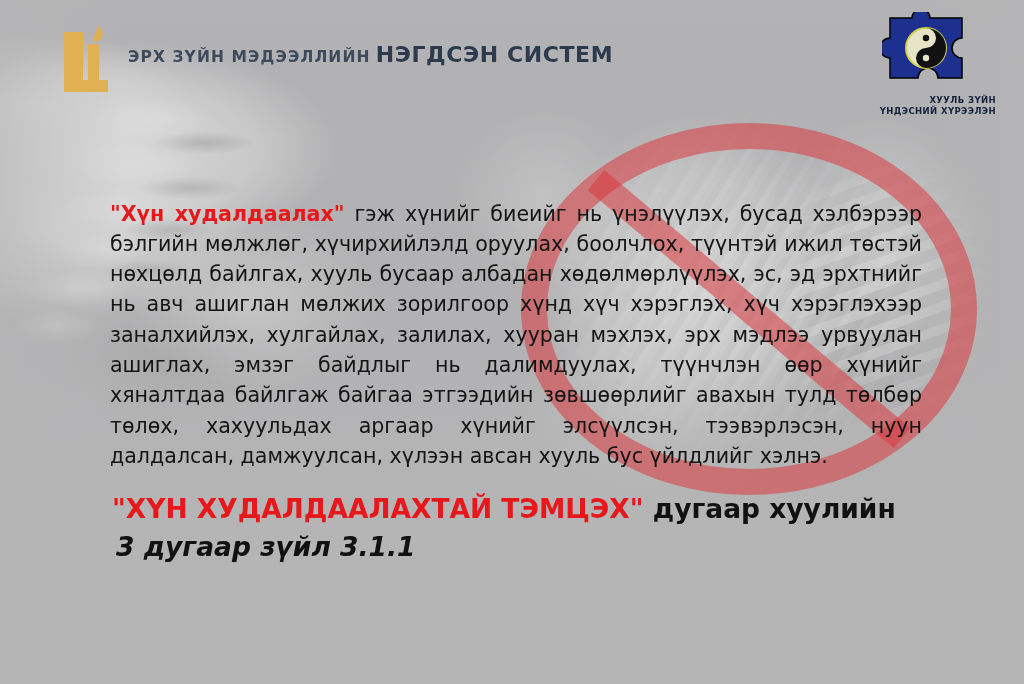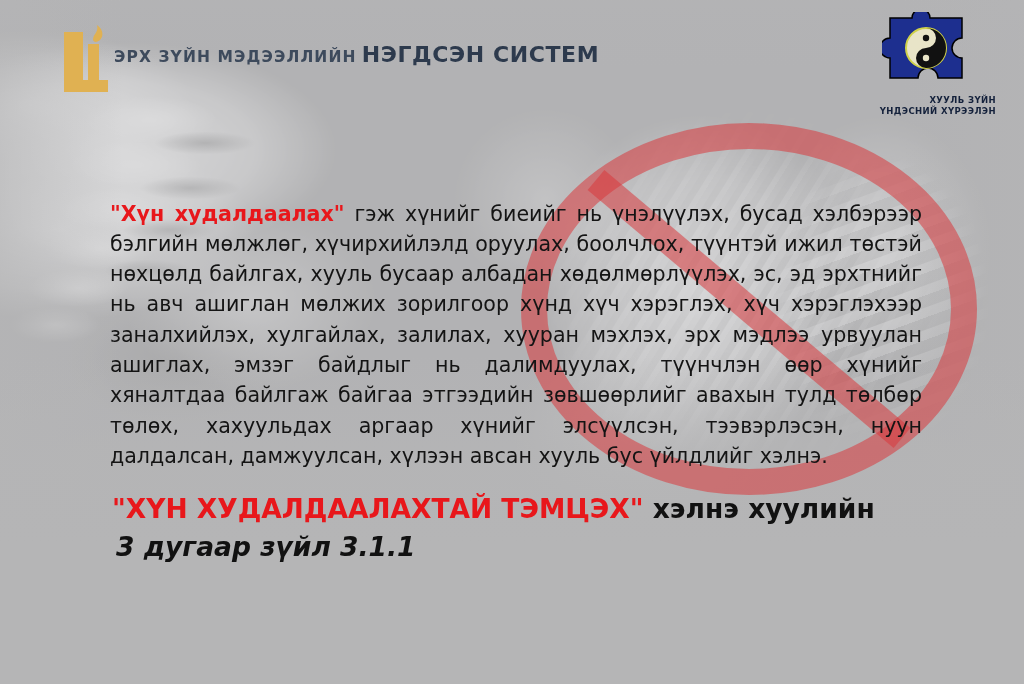--- a/index.html
+++ b/index.html
@@ -79,21 +79,21 @@
       linear-gradient(to bottom, rgba(181,181,182,.35) 0%, rgba(181,181,182,0) 10%);
   }
   
   .bg-veil{background:rgba(176,176,177,.45);}
 
   
   .prohibition{position:absolute;left:508px;top:118px;width:482px;height:382px;pointer-events:none;}
   .prohibition svg{width:100%;height:100%;display:block;}
 
   
-  .logo-left{position:absolute;left:58px;top:14px;display:flex;align-items:center;gap:0;}
+  .logo-left{position:absolute;left:58px;top:14px;display:flex;align-items:center;gap:14px;}
   .logo-mark{width:56px;height:82px;display:block;}
   .logo-words{line-height:1.12;}
   .logo-line1{
     font-size:15.5px;font-weight:700;letter-spacing:1.1px;color:#3d4a5c;white-space:nowrap;
   }
   .logo-line2{
     font-size:22px;font-weight:700;letter-spacing:.6px;color:#2d3a4d;white-space:nowrap;margin-top:2px;
   }
 
   .logo-right{position:absolute;right:28px;top:12px;width:140px;text-align:right;}
@@ -171,17 +171,17 @@
     </span>
     <div class="logo-right-cap">
       <span>ХУУЛЬ ЗҮЙН</span><br>
       <span>ҮНДЭСНИЙ ХҮРЭЭЛЭН</span>
     </div>
   </div>
 
   <p class="para"><span class="term">"Хүн худалдаалах"</span><span> гэж хүнийг биеийг нь үнэлүүлэх, бусад хэлбэрээр бэлгийн мөлжлөг, хүчирхийлэлд оруулах, боолчлох, түүнтэй ижил төстэй нөхцөлд байлгах, хууль бусаар албадан хөдөлмөрлүүлэх, эс, эд эрхтнийг нь авч ашиглан мөлжих зорилгоор хүнд хүч хэрэглэх, хүч хэрэглэхээр заналхийлэх, хулгайлах, залилах, хууран мэхлэх, эрх мэдлээ урвуулан ашиглах, эмзэг байдлыг нь далимдуулах, түүнчлэн өөр хүнийг хяналтдаа байлгаж байгаа этгээдийн зөвшөөрлийг авахын тулд төлбөр төлөх, хахуульдах аргаар хүнийг элсүүлсэн, тээвэрлэсэн, нуун далдалсан, дамжуулсан, хүлээн авсан хууль бус үйлдлийг хэлнэ.</span></p>
 
   <div class="headline">
-    <span class="hl-red">"ХҮН ХУДАЛДААЛАХТАЙ ТЭМЦЭХ"</span><span> хэлнэ хуулийн</span>
+    <span class="hl-red">"ХҮН ХУДАЛДААЛАХТАЙ ТЭМЦЭХ"</span><span> дугаар хуулийн</span>
     <span class="hl-line2">3 дугаар зүйл 3.1.1</span>
   </div>
 
 </div>
 
 </body></html>

